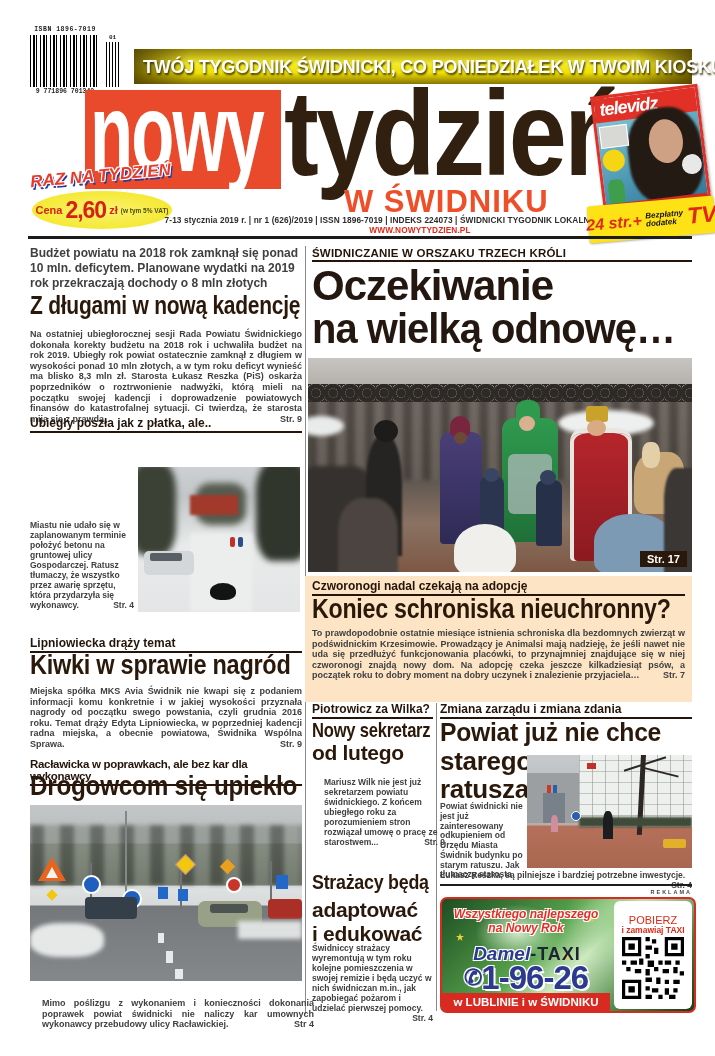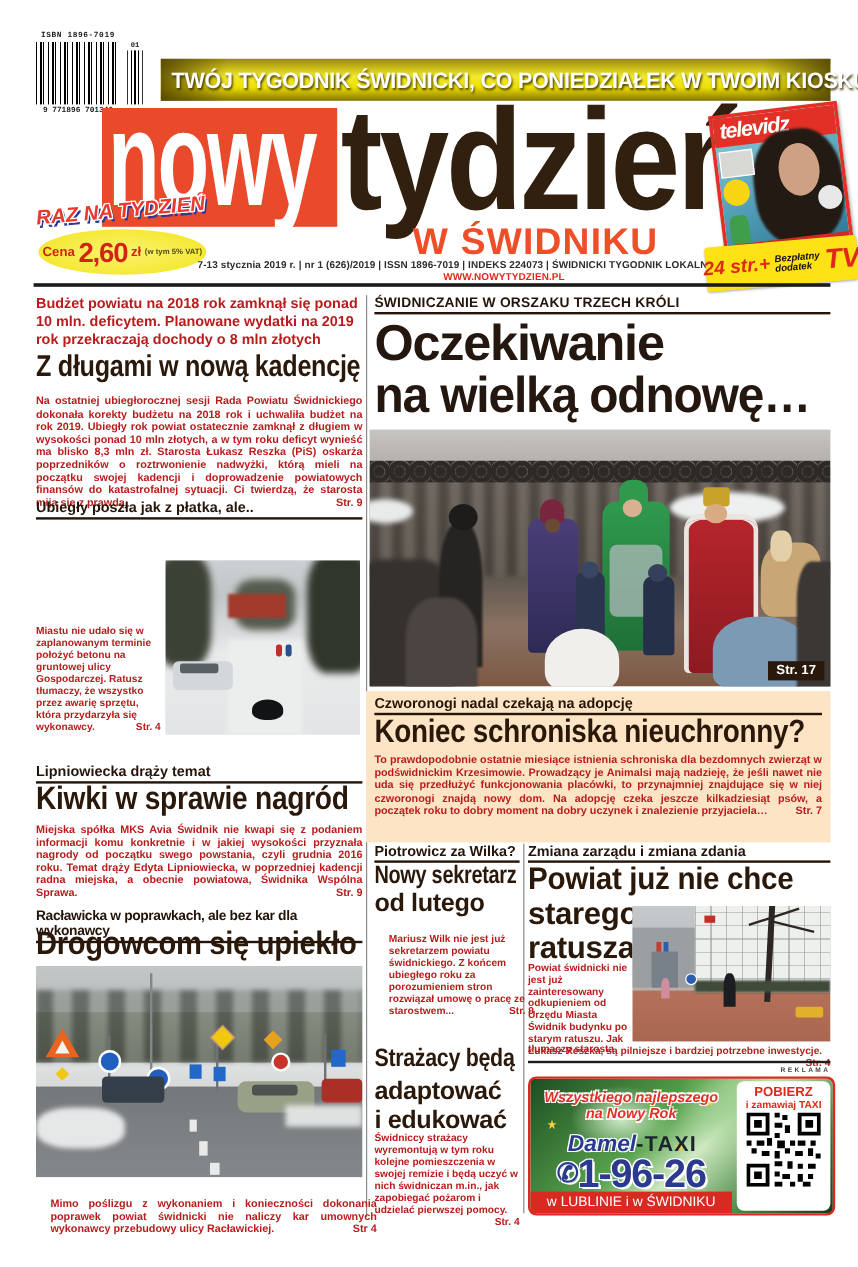--- a/index.html
+++ b/index.html
@@ -3,21 +3,21 @@
 <meta charset="utf-8">
 <style>
   html,body{margin:0;padding:0;background:#e9e9e9}
   .page{position:relative;width:715px;height:1056px;background:#fff;margin:0 auto;
         font-family:"Liberation Sans",sans-serif;overflow:hidden;color:#1c1c1c}
   .abs{position:absolute}
   .kick{position:absolute;font-weight:700;color:#241409;border-bottom:2px solid #241409;
         padding-bottom:1px;line-height:1.08;font-size:12px}
   .hl{position:absolute;font-weight:700;color:#2a180b;letter-spacing:-.3px;line-height:.95}
   .cx{display:inline-block;white-space:nowrap;transform-origin:0 50%}
-  .bodytxt{position:absolute;font-weight:700;color:#b91c1c;text-align:justify}
+  .bodytxt{position:absolute;font-weight:700;color:#404040;text-align:justify}
   .pr{float:right;font-weight:700;padding-left:4px}
   .ph{position:absolute;overflow:hidden;background:#cfd2d4}
   .ph i,.cover i,.adbox i{position:absolute;display:block}
   .vrule{position:absolute;width:1px;background:#8a8a8a}
   .badge17{position:absolute;right:5px;bottom:5px;background:#2a180b;color:#fff;
            font-weight:700;font-size:11px;padding:2px 7px}
   .goldbanner{position:absolute;left:134px;top:49px;width:558px;height:35px;
     background:linear-gradient(90deg,rgba(80,66,0,.85),rgba(80,66,0,0) 10%,rgba(80,66,0,0) 90%,rgba(80,66,0,.85)),
                linear-gradient(180deg,#9a8808,#f3ea2e 42%,#efe000 68%,#857405);
     display:flex;align-items:center;justify-content:flex-start}
@@ -77,24 +77,24 @@
         text-shadow:-1px -1px 0 #fff,1px -1px 0 #fff,-1px 1px 0 #fff,1px 1px 0 #fff}
   .adbox .brandrow{position:absolute;left:6px;top:44px;width:158px;text-align:center;white-space:nowrap}
   .adbox .brandrow .b1{color:#2b3a8f;font-weight:700;font-style:italic;font-size:19px;
         text-shadow:-1px -1px 0 #fff,1px -1px 0 #fff,-1px 1px 0 #fff,1px 1px 0 #fff}
   .adbox .brandrow .b2{color:#1c2430;font-weight:700;font-size:18px;letter-spacing:1px}
   .adbox .phonerow{position:absolute;left:0;top:60px;width:168px;text-align:center;white-space:nowrap;
         color:#2b3a8f;font-weight:700;font-size:33px;letter-spacing:-1px;
         text-shadow:-1px -1px 0 #fff,1px -1px 0 #fff,-1px 1px 0 #fff,2px 2px 0 #fff}
   .adbox .phonerow .glyph{font-size:22px;vertical-align:4px}
   .adbox .cities{position:absolute;left:0;bottom:0;width:168px;background:#d92a22;color:#fff;
-        font-weight:400;font-size:11.5px;text-align:center;padding:3px 0;white-space:nowrap}
+        font-weight:700;font-size:11.5px;text-align:center;padding:3px 0;white-space:nowrap}
   .qrpanel{position:absolute;right:2px;top:2px;bottom:2px;width:78px;background:#fff;
         border-radius:6px;text-align:center;overflow:hidden}
-  .qrpanel .l1{color:#e02818;font-weight:700;font-size:11px;margin-top:3px}
+  .qrpanel .l1{color:#e02818;font-weight:400;font-size:11px;margin-top:13px}
   .qrpanel .l2{color:#e02818;font-weight:700;font-size:8.5px;line-height:1}
 </style>
 </head>
 <body>
 
 <div class="page">
 
   <div class="barcode">
     <div class="isbn">ISBN 1896-7019</div>
     <div class="bars"></div>

